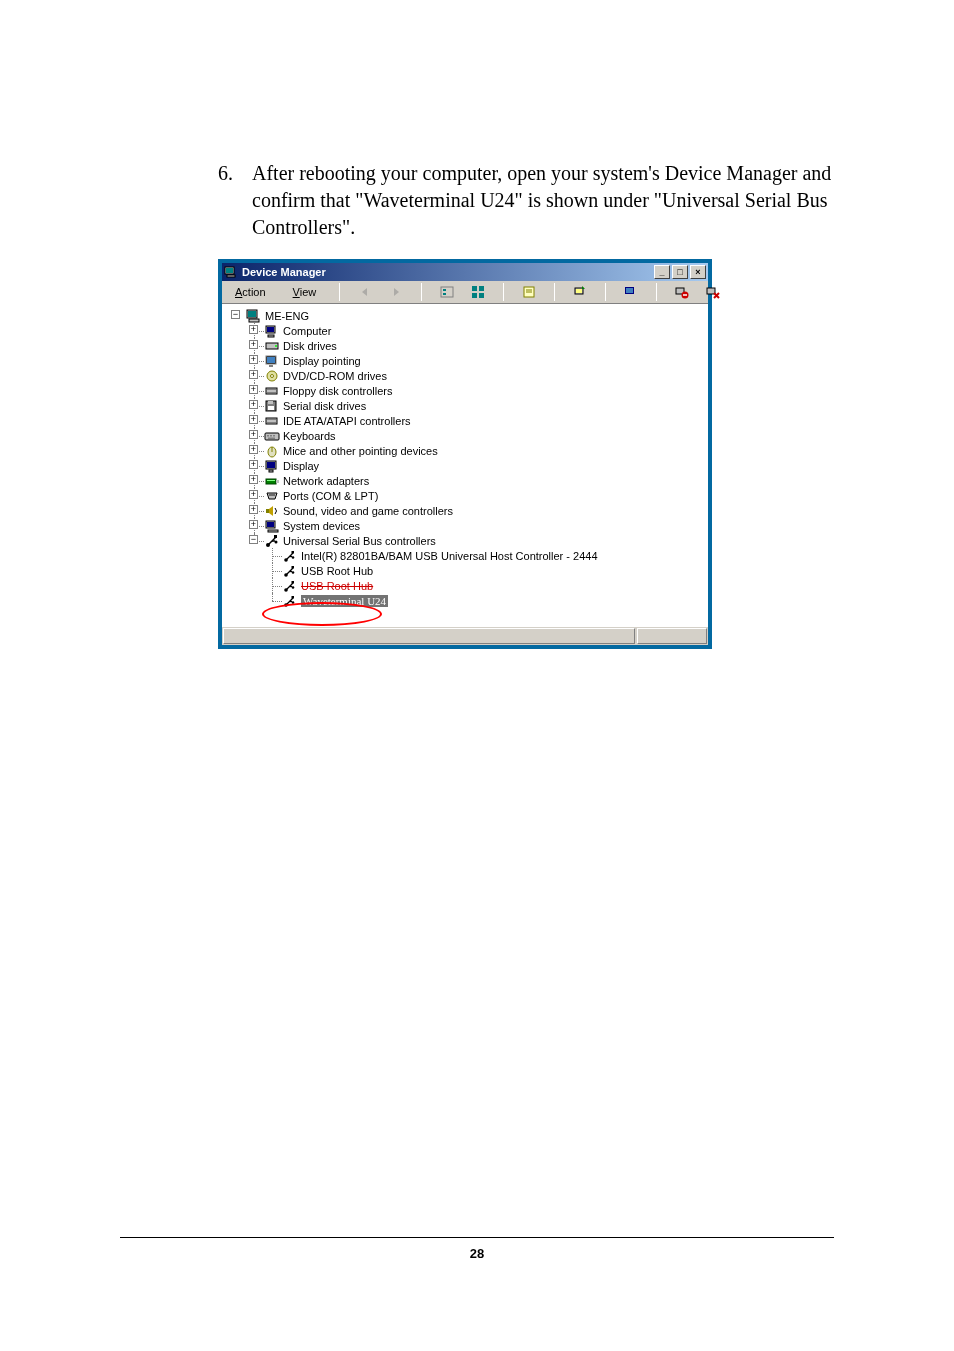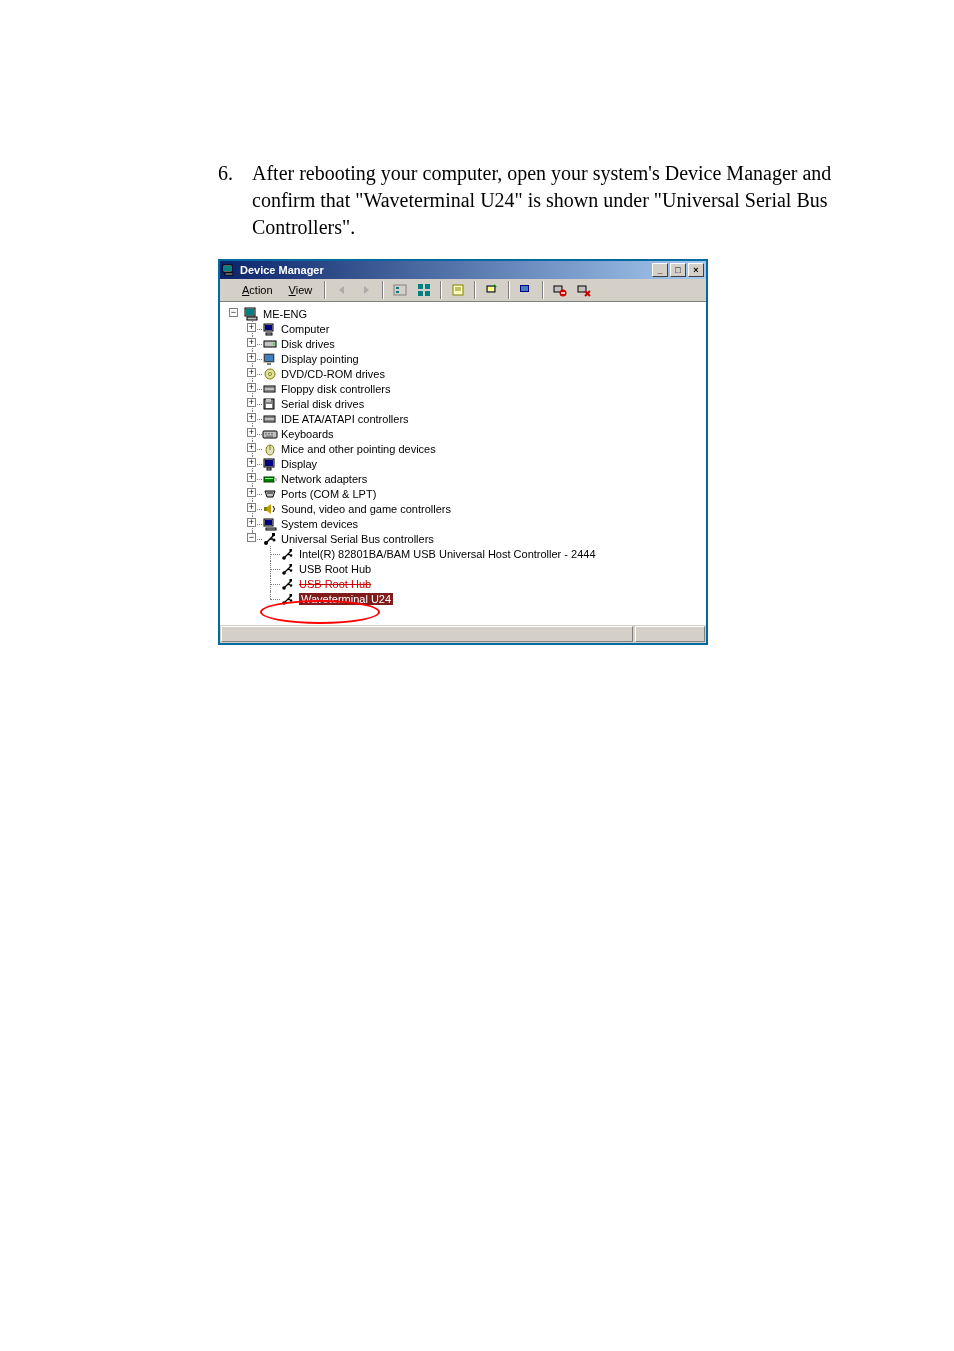--- a/index.html
+++ b/index.html
@@ -25,21 +25,21 @@
   .instruction-number {
     width: 34px;
     flex: 0 0 34px;
   }
   .instruction-text {
     flex: 1;
   }
   .device-manager-window {
     width: 486px;
     margin-left: 98px;
-    border: 2px solid #0369a1;
+    border: 4px solid #0369a1;
     background: #fff;
     font-family: Tahoma, Arial, sans-serif;
     font-size: 11px;
   }
   .titlebar {
     background: linear-gradient(to right, #0a246a, #a6caf0);
     color: #fff;
     height: 18px;
     display: flex;
     align-items: center;
@@ -68,23 +68,23 @@
     color:#000;
     font-family: Tahoma, Arial, sans-serif;
     font-weight: bold;
     box-sizing: border-box;
   }
   .menubar {
     background: #d4d0c8;
     height: 22px;
     display: flex;
     align-items: center;
-    padding: 0 16px;
+    padding: 0 7px;
     border-bottom: 1px solid #808080;
-    gap: 4px;
+    gap: 15px;
   }
   .menu-item {
     padding: 2px 6px;
     font-size: 11px;
     color:#000;
   }
   .menu-item .ul { text-decoration: underline; }
   .menu-sep {
     width: 1px; height: 18px;
     background: #808080;
@@ -147,23 +147,24 @@
   .node-icon {
     width: 16px; height: 14px;
     margin-right: 3px;
     flex: 0 0 16px;
     display:inline-flex;
     align-items:center;
     justify-content:center;
   }
   .node-label { color:#000;text-align:center; }
   .node-label.selected {
-    background:#7f1d1d;
+    background:#737373;
     color:#fff;
     padding: 0 2px;
+    font-family: Liberation Serif, serif;
   }
   .node-label.strike {
     color:#c00;
     text-decoration: line-through;
   }
   .circled {
     position: absolute;
     border: 2px solid #ff0000;
     border-radius: 50%/50%;
     pointer-events: none;
@@ -587,13 +588,16 @@
         </div>
       <div class="circled" style="left:40px; top:298px; width:116px; height:20px;"></div>
     </div>
 
     <div class="statusbar">
       <div class="status-main"></div>
       <div class="status-resize"></div>
     </div>
   </div>
 
+  <div class="page-footer">
+    <span>28</span>
+  </div>
 </div>
 
 </body></html>

